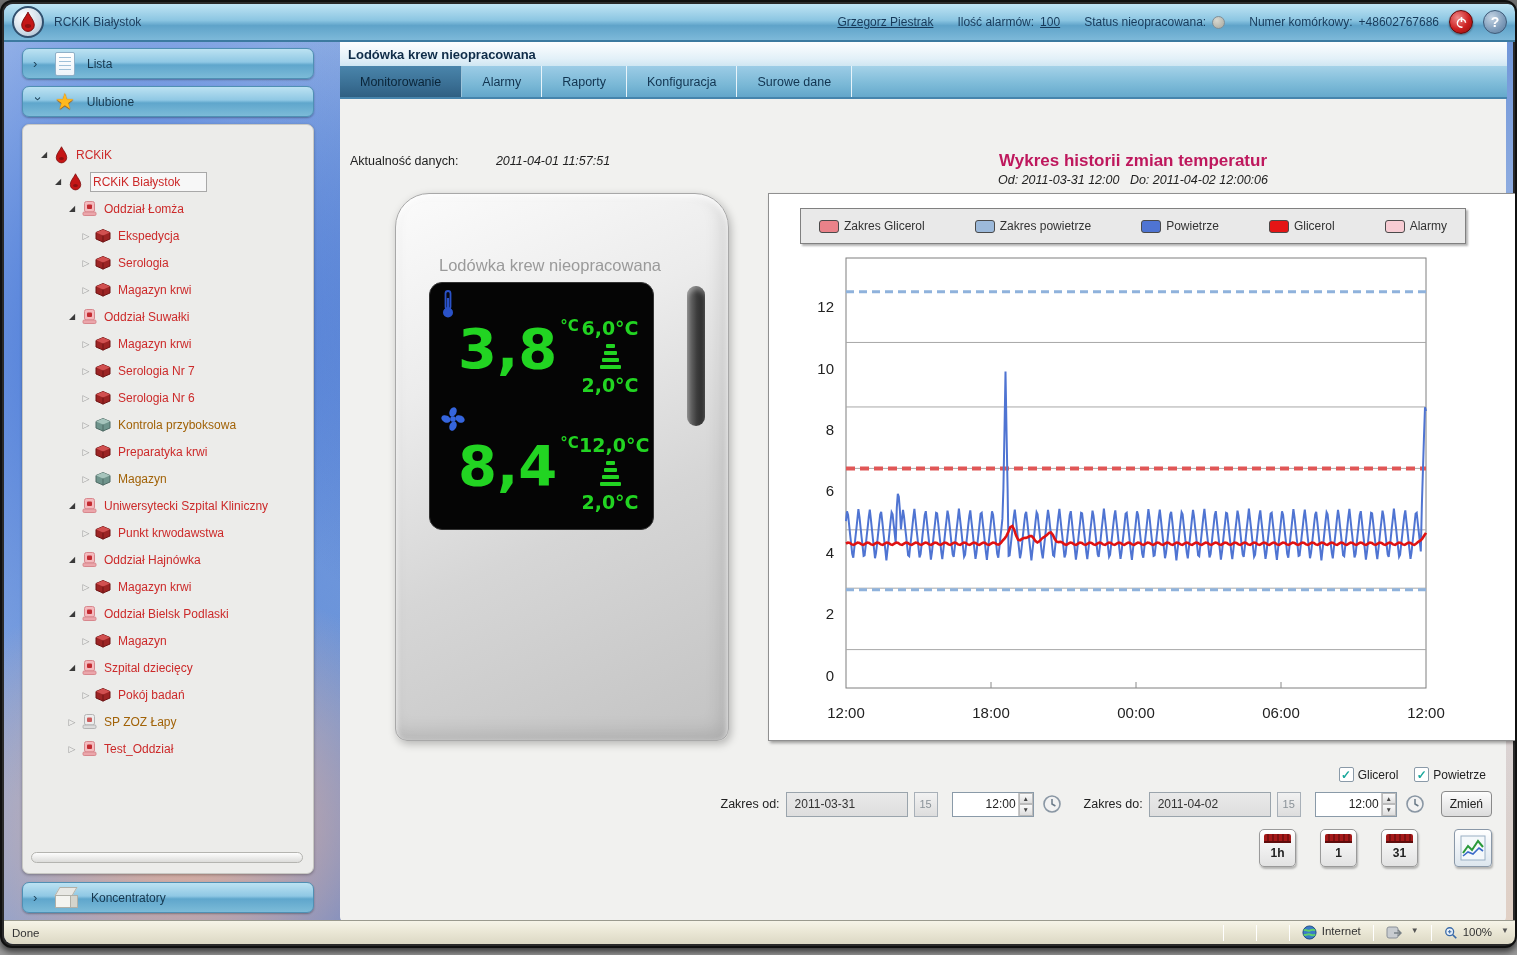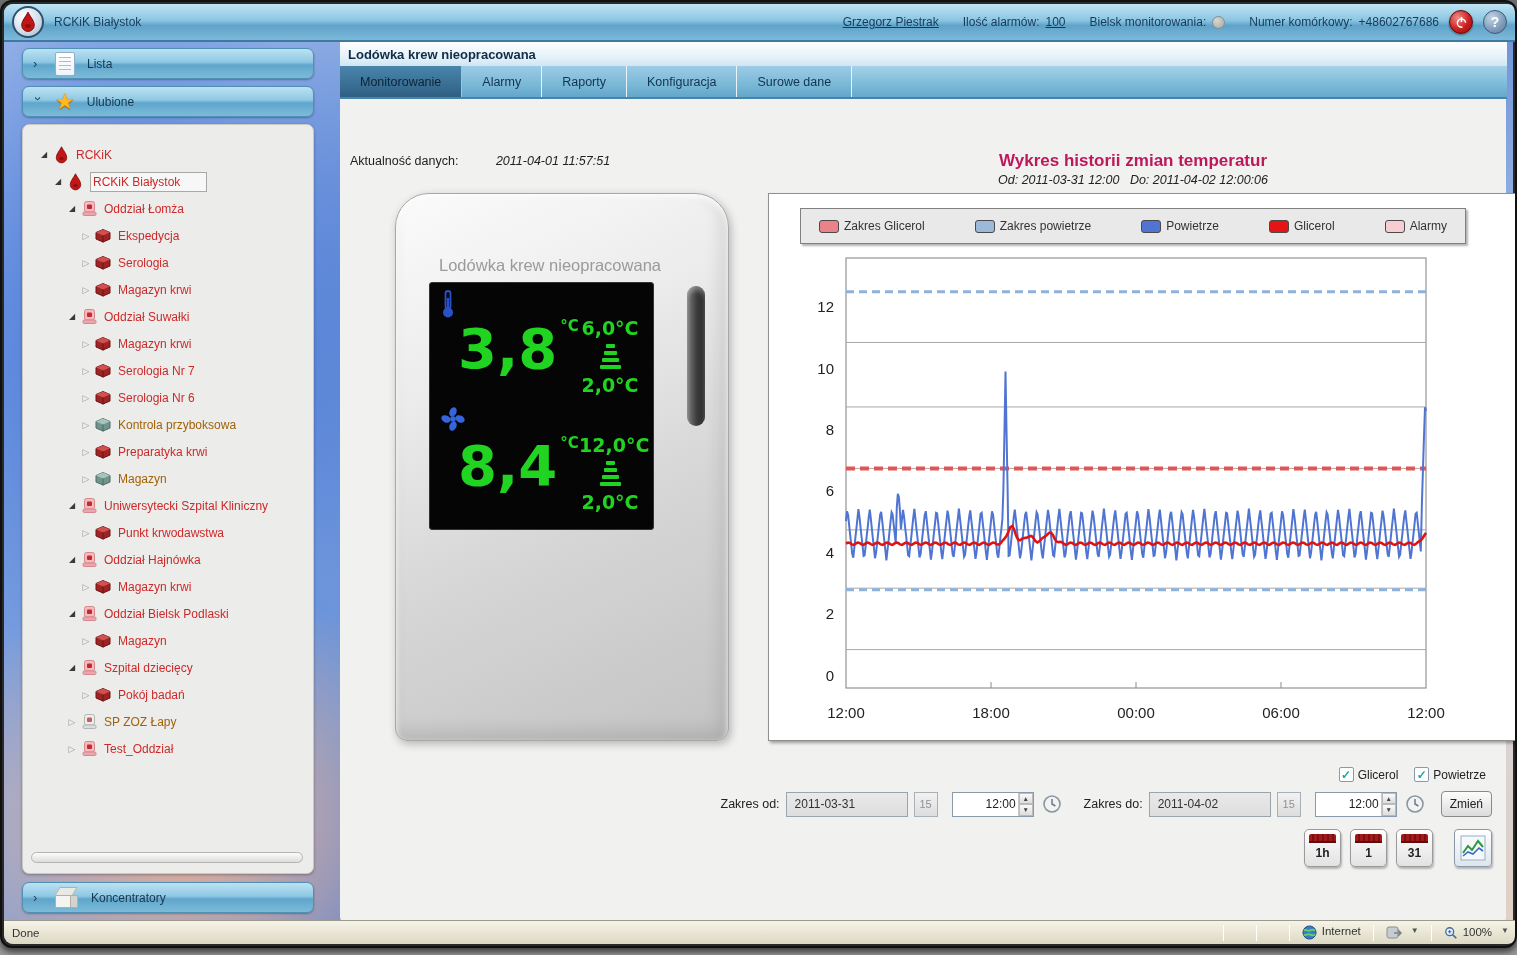--- a/index.html
+++ b/index.html
@@ -121,21 +121,21 @@
   .fridge {
     position:absolute; left:55px; top:94px; width:334px; height:548px;
     border-radius:34px 34px 12px 12px;
     background: linear-gradient(155deg,#fbfbfb 0%, #ececec 30%, #d6d6d6 60%, #c3c3c3 100%);
     border:1px solid #a8a8a8;
     box-shadow: inset 0 3px 6px rgba(255,255,255,.9), inset -6px -8px 18px rgba(0,0,0,.12), 2px 3px 8px rgba(0,0,0,.25);
   }
   .fridge-name { position:absolute; left:0; right:24px; top:62px; text-align:center; font-size:16.5px; color:#9a9a9a; }
   .fridge-screen {
     position:absolute; left:33px; top:88px; width:225px; height:248px;
-    background:#050505; border:1px solid #333; border-radius:3px; padding:6px 10px;
+    background:#050505; border:1px solid #333; border-radius:13px; padding:6px 10px;
   }
   .screen-half { position:relative; height:117px; }
   .temp-big { position:absolute; left:18px; top:32px; font-family:"DejaVu Sans",sans-serif; font-size:56px; font-weight:bold; color:#22d422; line-height:1; }
   .temp-big sup { font-size:15px; font-weight:bold; vertical-align:top; position:relative; top:-2px; left:3px; }
   .range-col { position:absolute; right:2px; top:28px; width:62px; text-align:center; color:#22d422; font-size:19px; font-weight:bold; font-family:"DejaVu Sans",sans-serif; }
   .level-bars { display:flex; flex-direction:column; align-items:center; gap:3px; margin:5px 0; }
   .level-bars i { display:block; height:4px; background:#22d422; border-radius:1px; }
   .fridge-handle {
     position:absolute; right:23px; top:92px; width:18px; height:140px; border-radius:9px;
     background: linear-gradient(90deg,#7c7c7c,#3c3c3c 55%,#262626);
@@ -167,21 +167,21 @@
   .time-field { width:82px; height:25px; background:#fff; border:1px solid #8a9aa8; display:flex; align-items:center; margin-left:8px; }
   .time-val { flex:1; text-align:right; font-size:12px; color:#222; padding-right:2px; }
   .spinner { width:15px; height:23px; display:flex; flex-direction:column; border-left:1px solid #c8c8c8; }
   .spin-btn { flex:1; font-size:6.5px; color:#444; background:linear-gradient(180deg,#fafafa,#ddd); border:1px solid #bbb; display:flex; align-items:center; justify-content:center; cursor:pointer; }
   .clock-btn { width:20px; height:20px; cursor:pointer; margin:0 2px; }
   .lbl2 { margin-left:14px; }
   .change-btn {
     height:26px; padding:0 8px; margin-left:8px; font-size:12px; color:#222; cursor:pointer;
     background:linear-gradient(180deg,#fdfdfd,#dcdcdc); border:1px solid #8a8a8a; border-radius:4px;
   }
-  .quick-row { position:absolute; right:14px; top:730px; display:flex; gap:9px; align-items:center; }
+  .quick-row { position:absolute; right:14px; top:730px; display:flex; gap:24px; align-items:center; }
   .q-btn {
     width:37px; height:38px; border-radius:5px; border:1px solid #9a9a9a; cursor:pointer;
     background:linear-gradient(180deg,#ffffff,#e2e2e2); box-shadow:1px 2px 2px rgba(0,0,0,.25);
     display:flex; flex-direction:column; align-items:center; padding-top:4px; gap:3px;
   }
   .q-top { width:27px; height:9px; border-radius:2px 2px 0 0;
     background: repeating-linear-gradient(90deg,#a41818 0 3px, #7c1010 3px 5px); border-bottom:2px solid #5f0c0c; }
   .q-num { font-size:12px; font-weight:bold; color:#222; }
   .chart-btn { width:38px; height:38px; margin-left:12px; border-radius:4px; border:1px solid #8a98a8;
     background:linear-gradient(180deg,#ffffff,#dde6ee); box-shadow:1px 2px 2px rgba(0,0,0,.25);
@@ -214,21 +214,21 @@
         </svg>
     </div>
     <div class="app-title">RCKiK Białystok</div>
     <div class="topbar-right">
       <span class="tb-link">Grzegorz Piestrak</span>
       <span class="tb-group">
         <span>Ilość alarmów:</span>
         <span class="tb-link">100</span>
       </span>
       <span class="tb-group">
-        <span>Bielsk monitorowania:</span>
+        <span>Status nieopracowana:</span>
         <span class="status-dot"></span>
       </span>
       <span class="tb-group">
         <span>Numer komórkowy:</span>
         <span>+48602767686</span>
       </span>
       <span class="round-btn power-btn">
         <svg width="13" height="13" viewBox="0 0 14 14">
             <circle cx="7" cy="7.6" r="4.4" fill="none" stroke="#ffffff" stroke-width="1.6" stroke-dasharray="18 6" transform="rotate(115 7 7.6)"></circle>
             <line x1="7" y1="1" x2="7" y2="6.4" stroke="#ffffff" stroke-width="1.7"></line>

